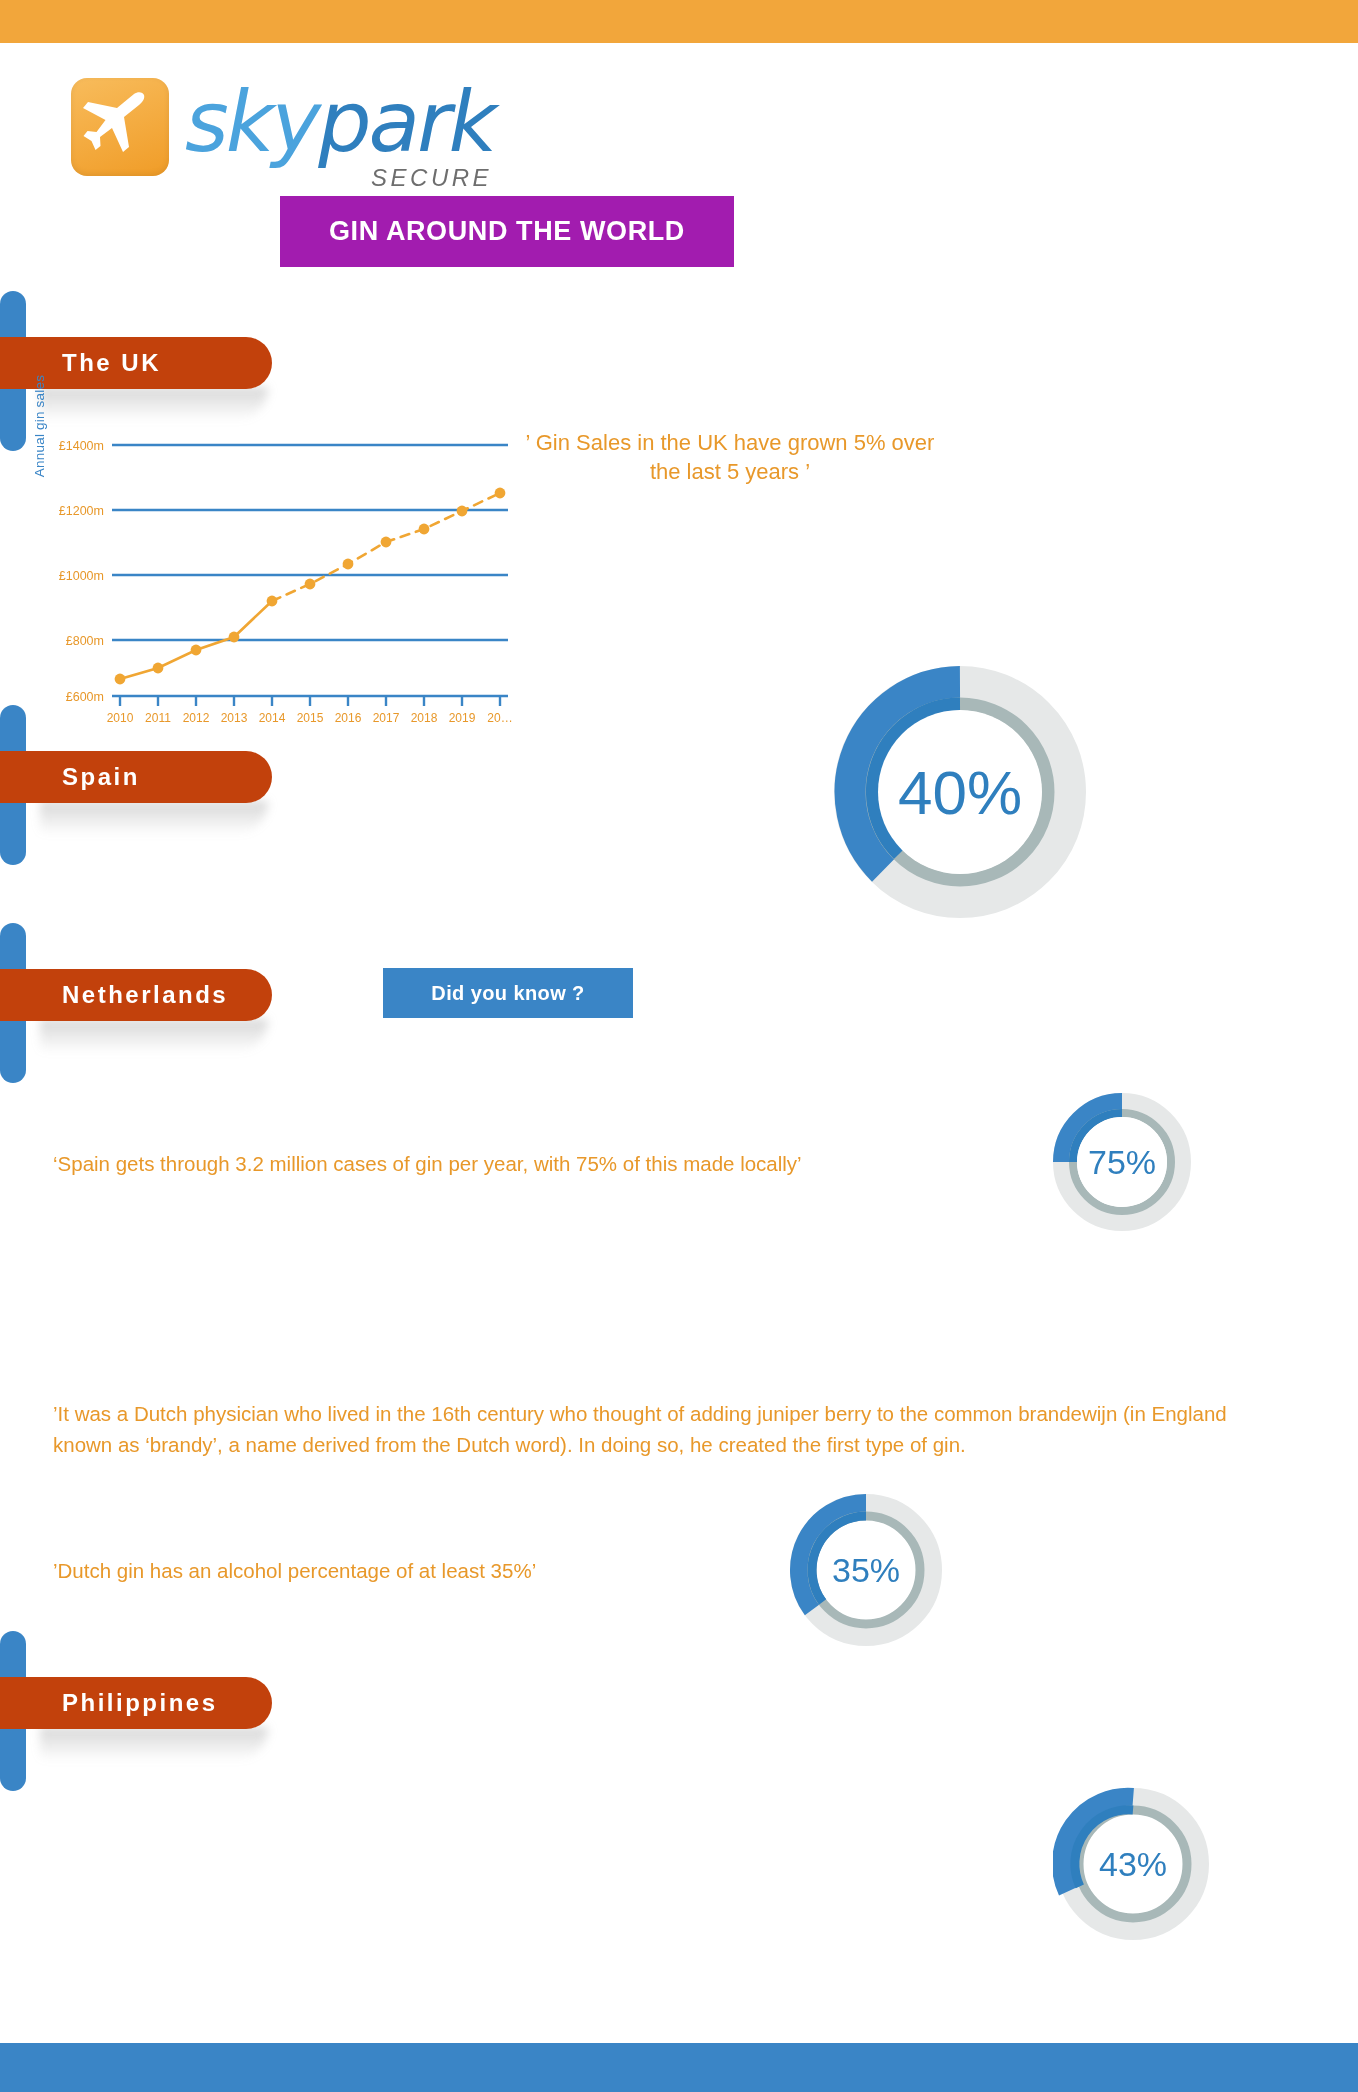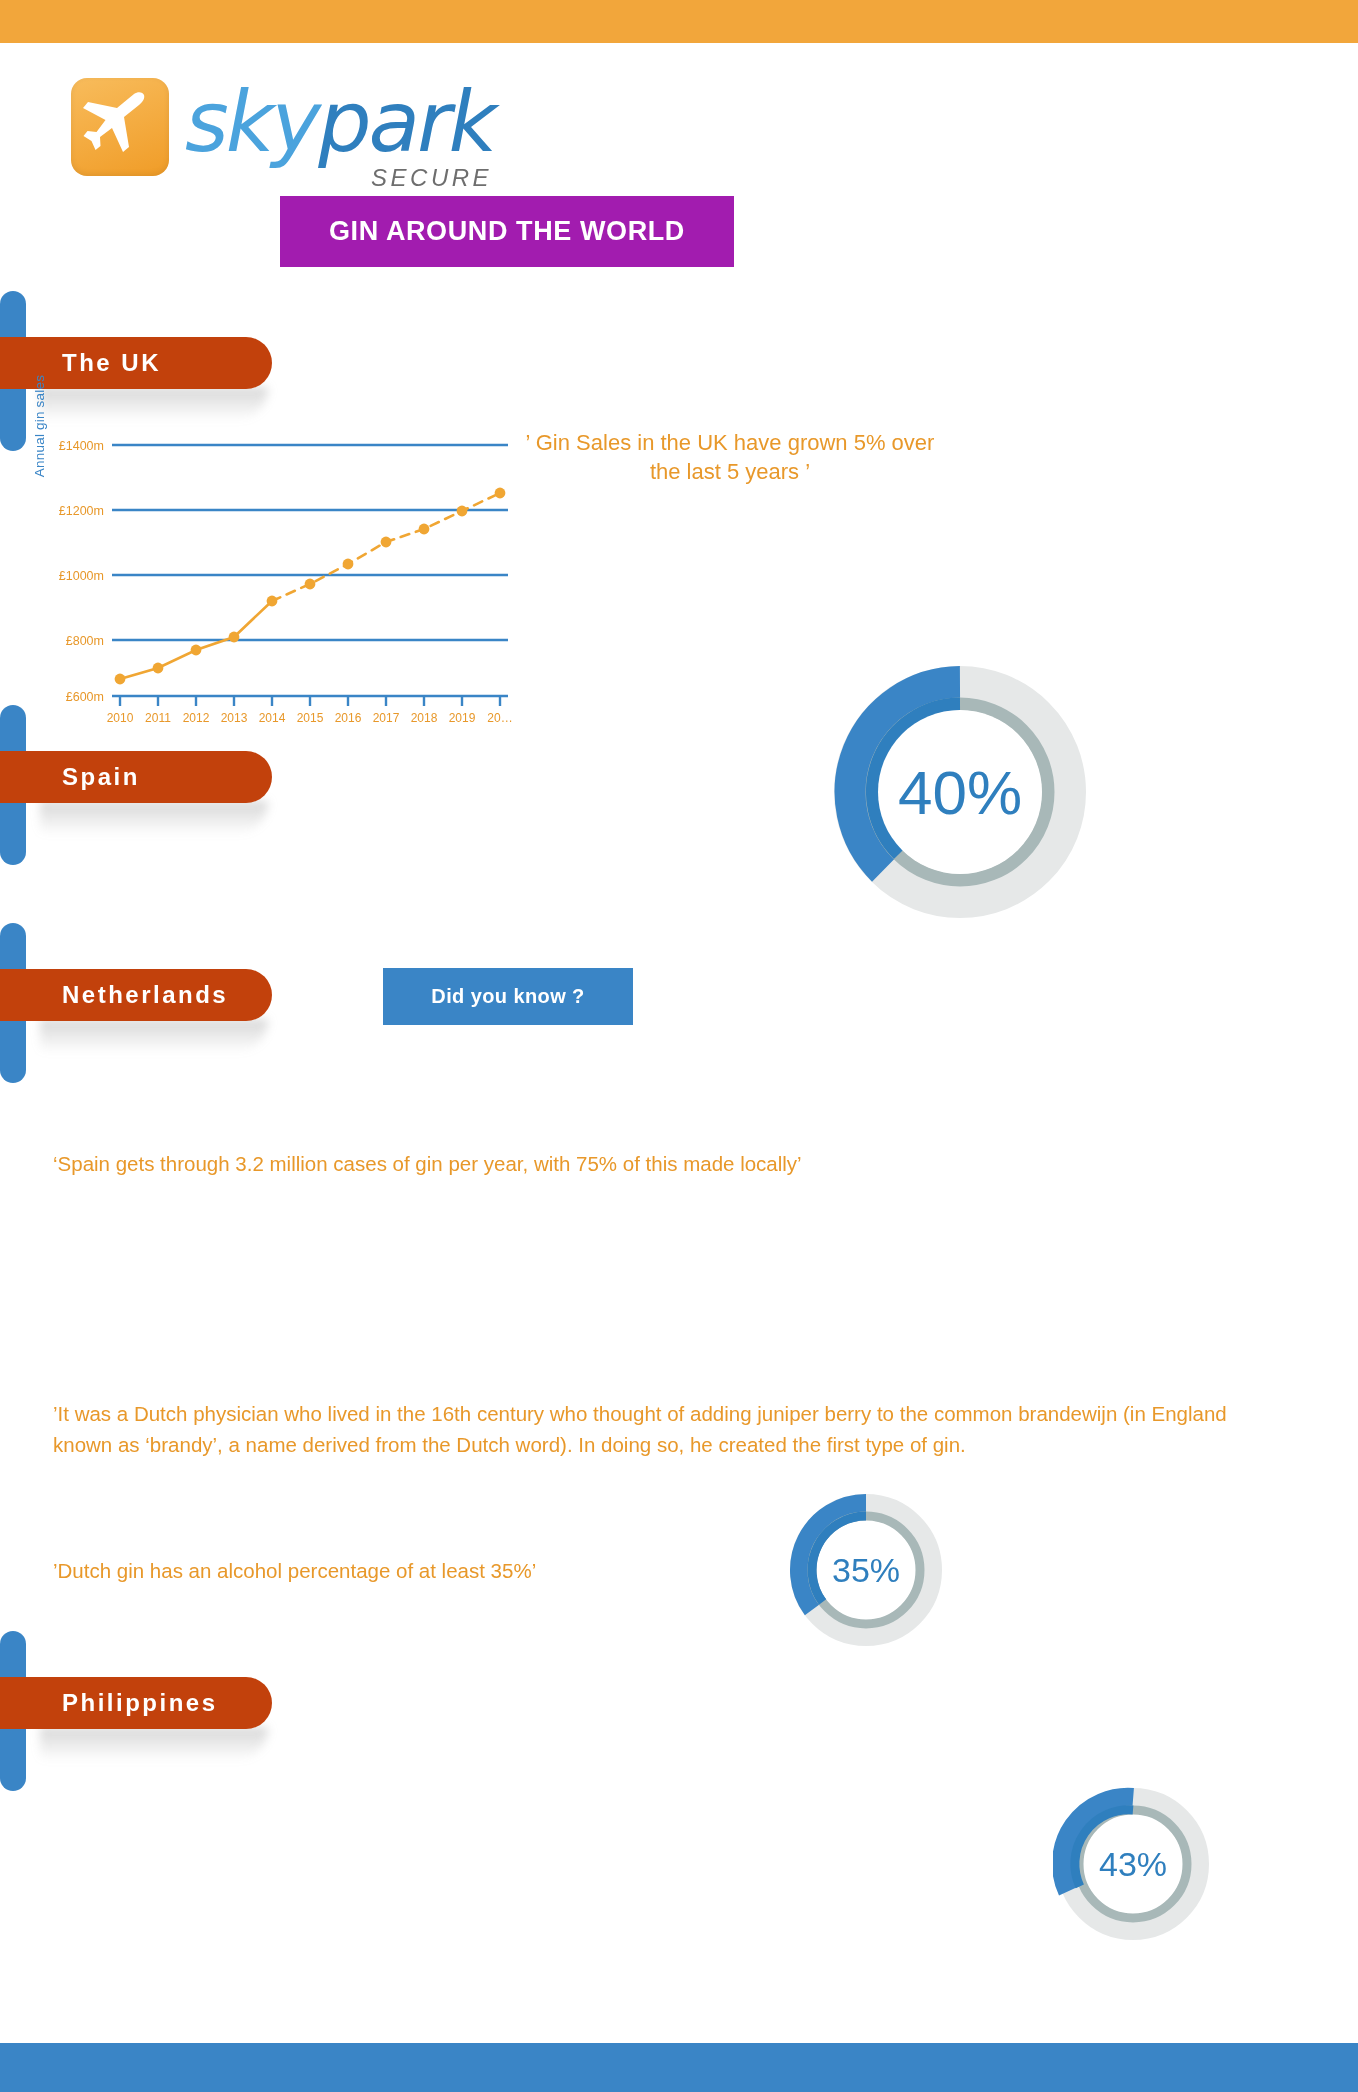--- a/index.html
+++ b/index.html
@@ -66,21 +66,21 @@
     font-family:"Liberation Sans",sans-serif;
   }
   .tab .shadow{
     position:absolute;left:40px;top:96px;width:228px;height:34px;
     background:linear-gradient(180deg,rgba(120,120,120,.30),rgba(160,160,160,0));
     border-radius:0 0 60px 10px;filter:blur(5px);
   }
 
   
   .dyk{
-    position:absolute;left:383px;top:968px;width:250px;height:57px;
+    position:absolute;left:383px;top:968px;width:250px;height:50px;
     background:#3a85c6;display:flex;align-items:center;justify-content:center;
   }
   .dyk span{color:#fff;font-weight:bold;font-size:20px;letter-spacing:.4px;
     font-family:"Liberation Sans",sans-serif;}
 
   
   .copy{
     position:absolute;color:#e8982a;font-size:20.5px;line-height:31px;
     font-family:"Liberation Sans",sans-serif;
   }
@@ -227,20 +227,30 @@
   <div class="tab" style="top:705px;">
     <div class="spine"></div>
     <div class="shadow"></div>
     <div class="pill">
       <span>Spain</span>
     </div>
   </div>
 
   <div class="copy" style="left:53px;top:1148px;width:940px;">‘Spain gets through 3.2 million cases of gin per year, with 75% of this made locally’</div>
 
+  <div class="donut d75" style="left:1050px;top:1090px;width:144px;height:144px;">
+    <svg width="144" height="144" viewBox="0 0 144 144" aria-hidden="true">
+      <circle cx="72" cy="72" r="58" fill="none" stroke="#e6e8e8" stroke-width="22"></circle>
+      <path d="M72 14 A58 58 0 0 0 14 72" fill="none" stroke="#3a85c6" stroke-width="22"></path>
+      <circle cx="72" cy="72" r="49" fill="none" stroke="#a8b8b8" stroke-width="8"></circle>
+      <path d="M72 23 A49 49 0 0 0 23 72" fill="none" stroke="#2f7fbe" stroke-width="8"></path>
+      <circle cx="72" cy="72" r="45" fill="#ffffff"></circle>
+    </svg>
+    <div class="val">75%</div>
+  </div>
 
   <div class="tab" style="top:923px;">
     <div class="spine"></div>
     <div class="shadow"></div>
     <div class="pill">
       <span>Netherlands</span>
     </div>
   </div>
 
   <div class="dyk">

